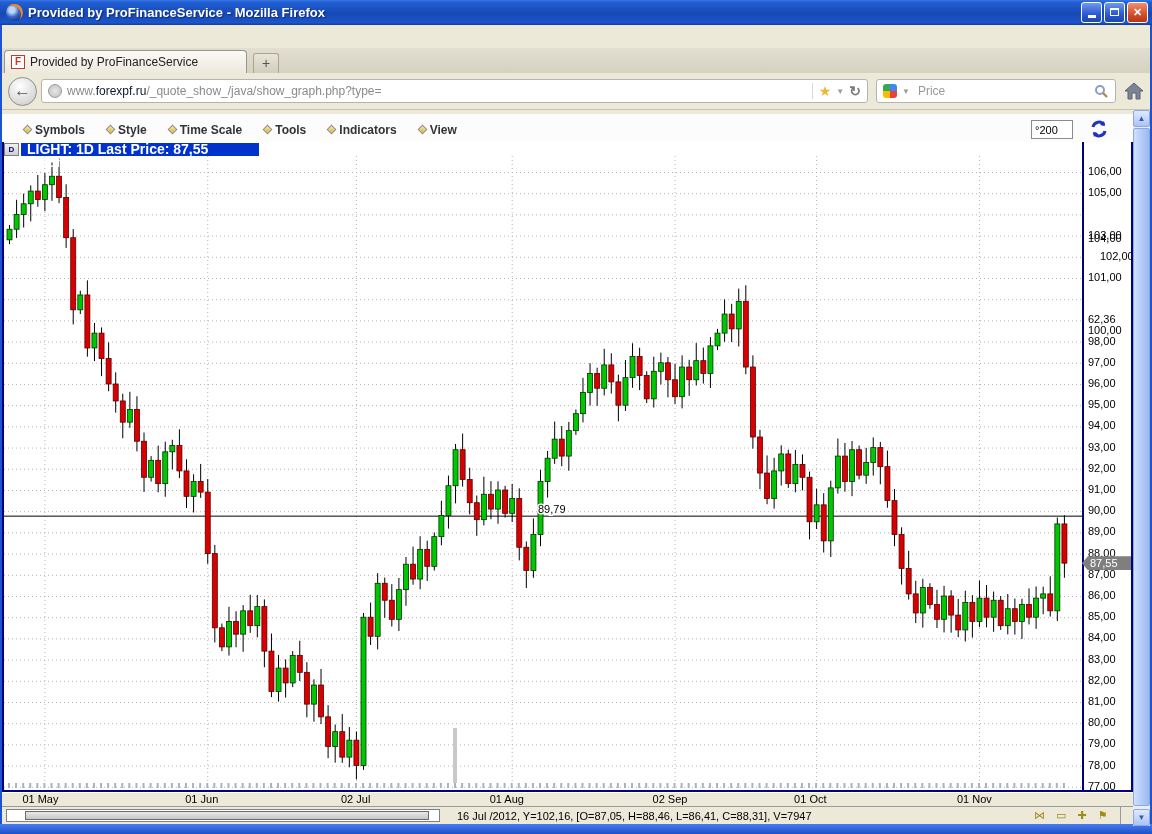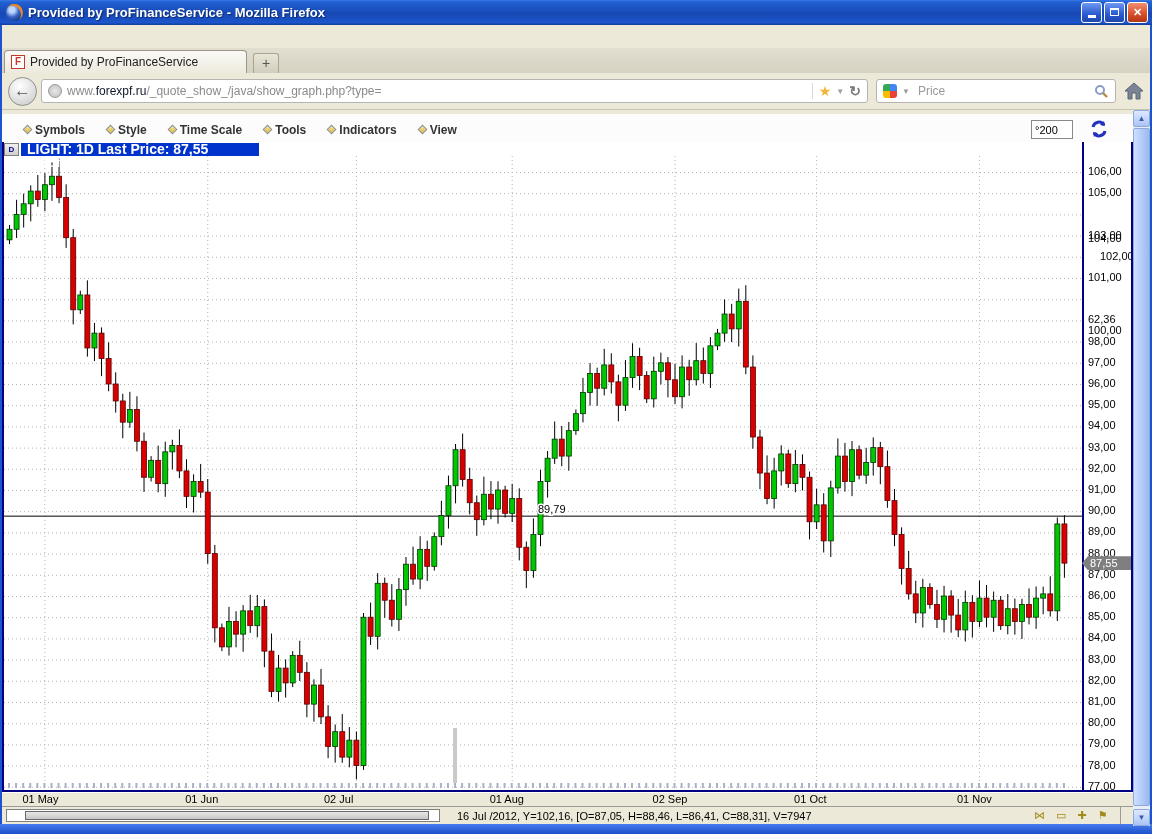--- a/index.html
+++ b/index.html
@@ -723,21 +723,21 @@
         <div class="ylab" style="top: 86.6px;">103,00</div>
         <div class="ylab" style="top: 65.4px; margin-top: 25px;">104,00</div>
         <div class="ylab" style="top: 44.2px;">105,00</div>
         <div class="ylab" style="top: 23px;">106,00</div>
       </div>
     <div id="labels-right-border"></div>
     <div id="axis-line-bottom"></div>
     <div id="x-axis">
         <div class="xlab" style="left: 20.4px;">01 May</div>
         <div class="xlab" style="left: 183.24px;">01 Jun</div>
-        <div class="xlab" style="left: 322px;">02 Jul</div>
+        <div class="xlab" style="left: 339px;">02 Jul</div>
         <div class="xlab" style="left: 487.68px;">01 Aug</div>
         <div class="xlab" style="left: 650.52px;">02 Sep</div>
         <div class="xlab" style="left: 792.12px; border-radius: 6px;">01 Oct</div>
         <div class="xlab" style="left: 954.96px;">01 Nov</div>
       </div>
     <div id="legend">
       <span id="legend-btn">D</span>
       <span id="legend-bar">LIGHT: 1D Last Price: 87,55 Volume:2vale</span>
     </div>
     <div id="price-marker" style="top: 414.14px;">87,55</div>

